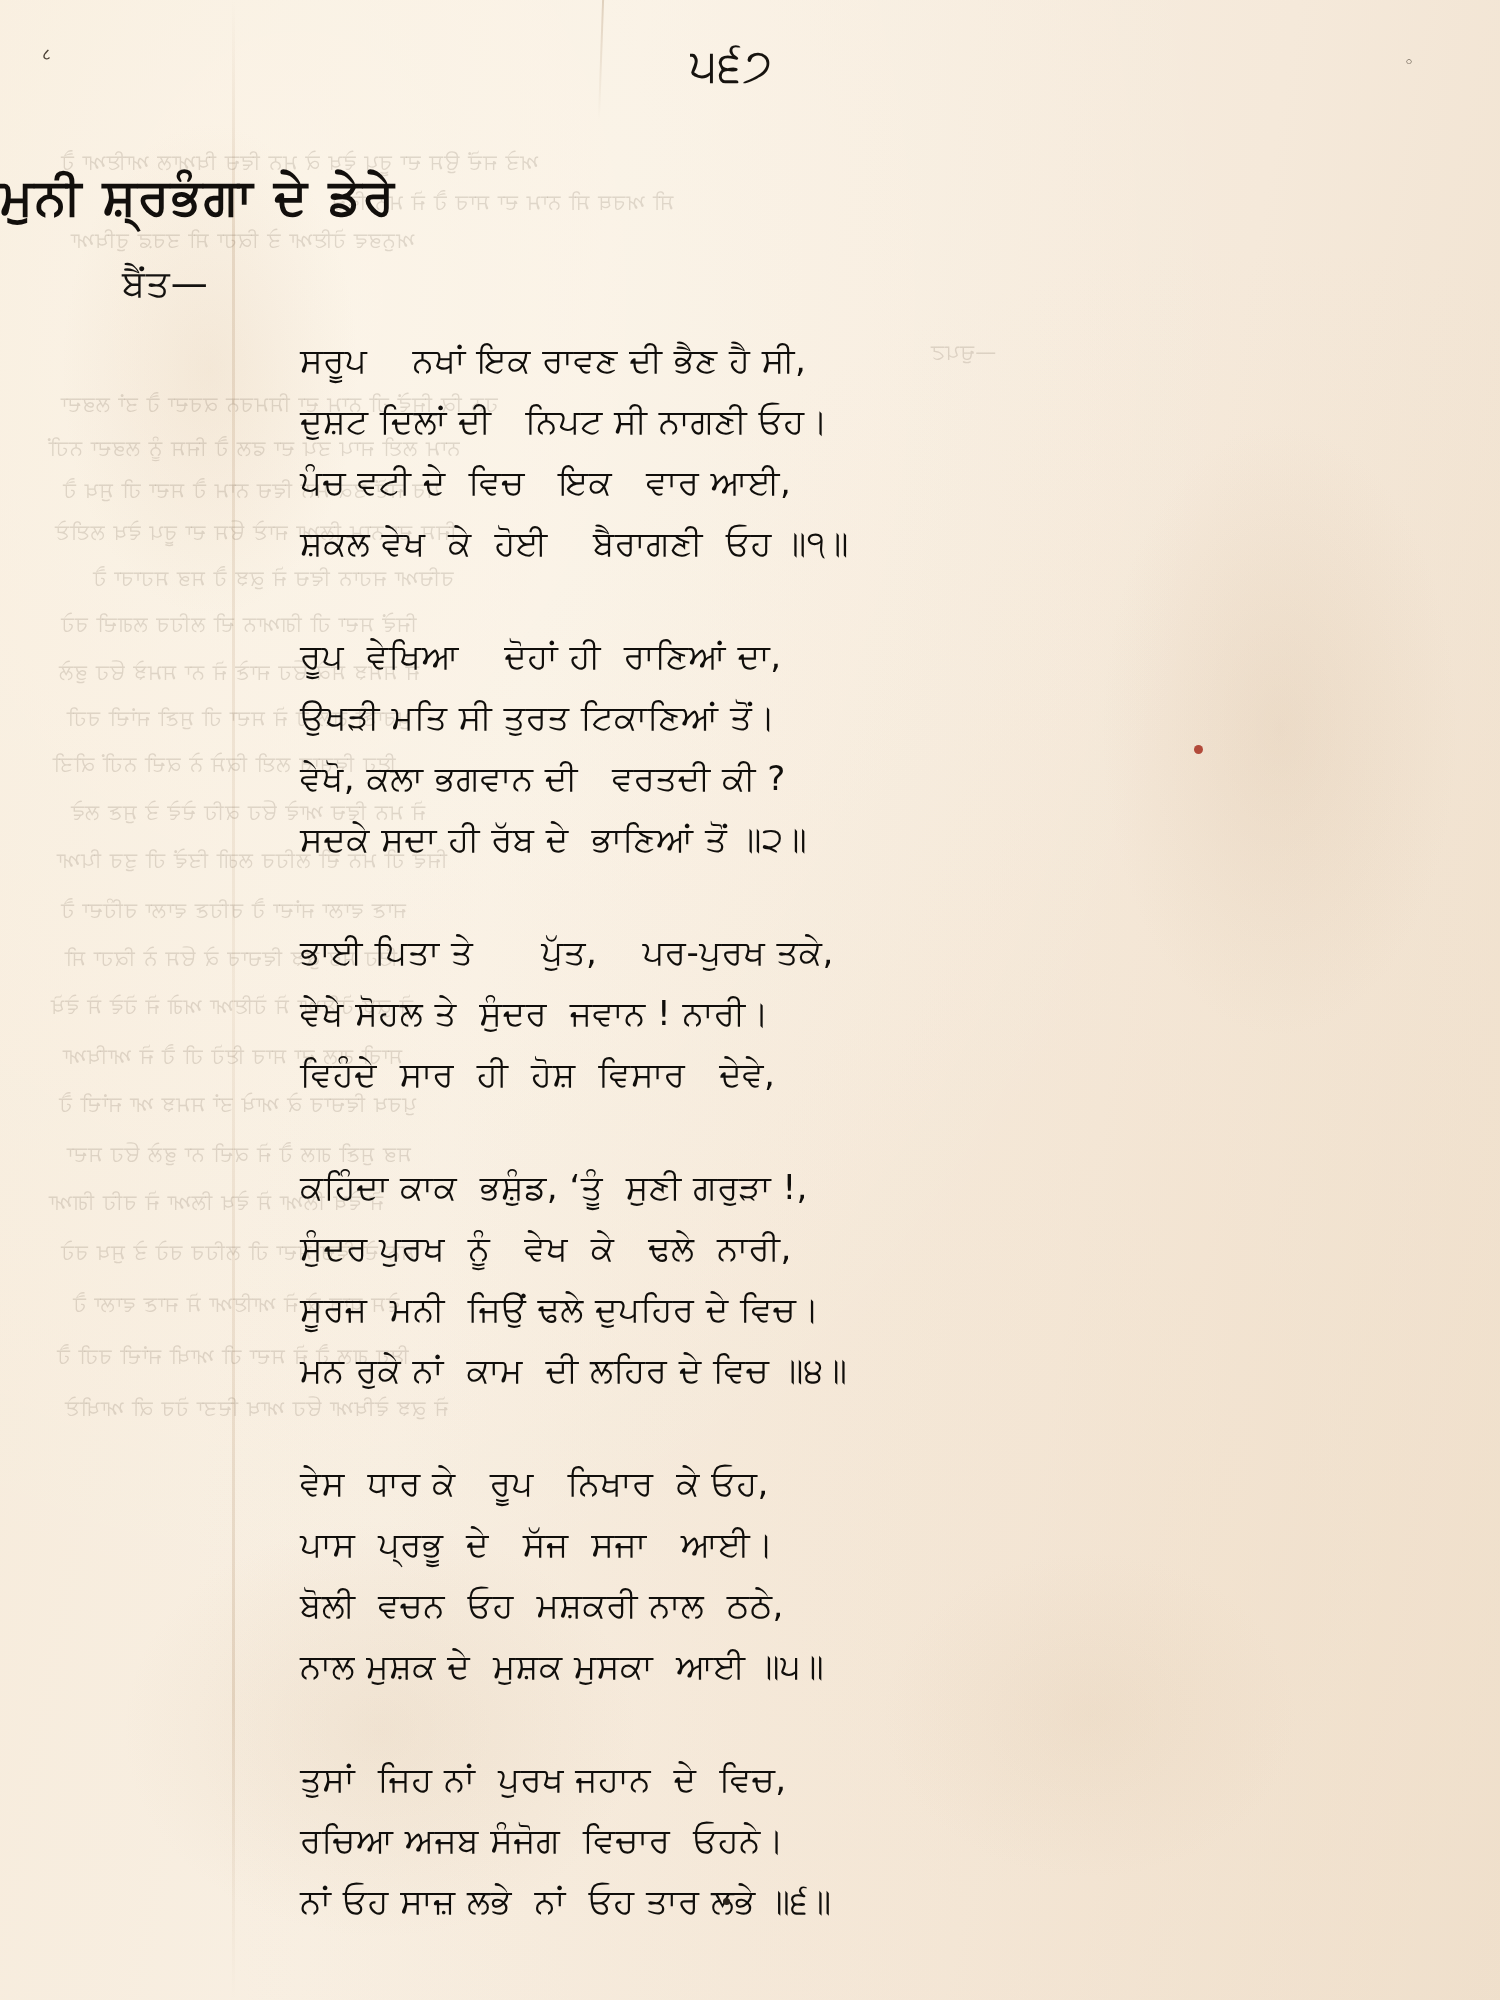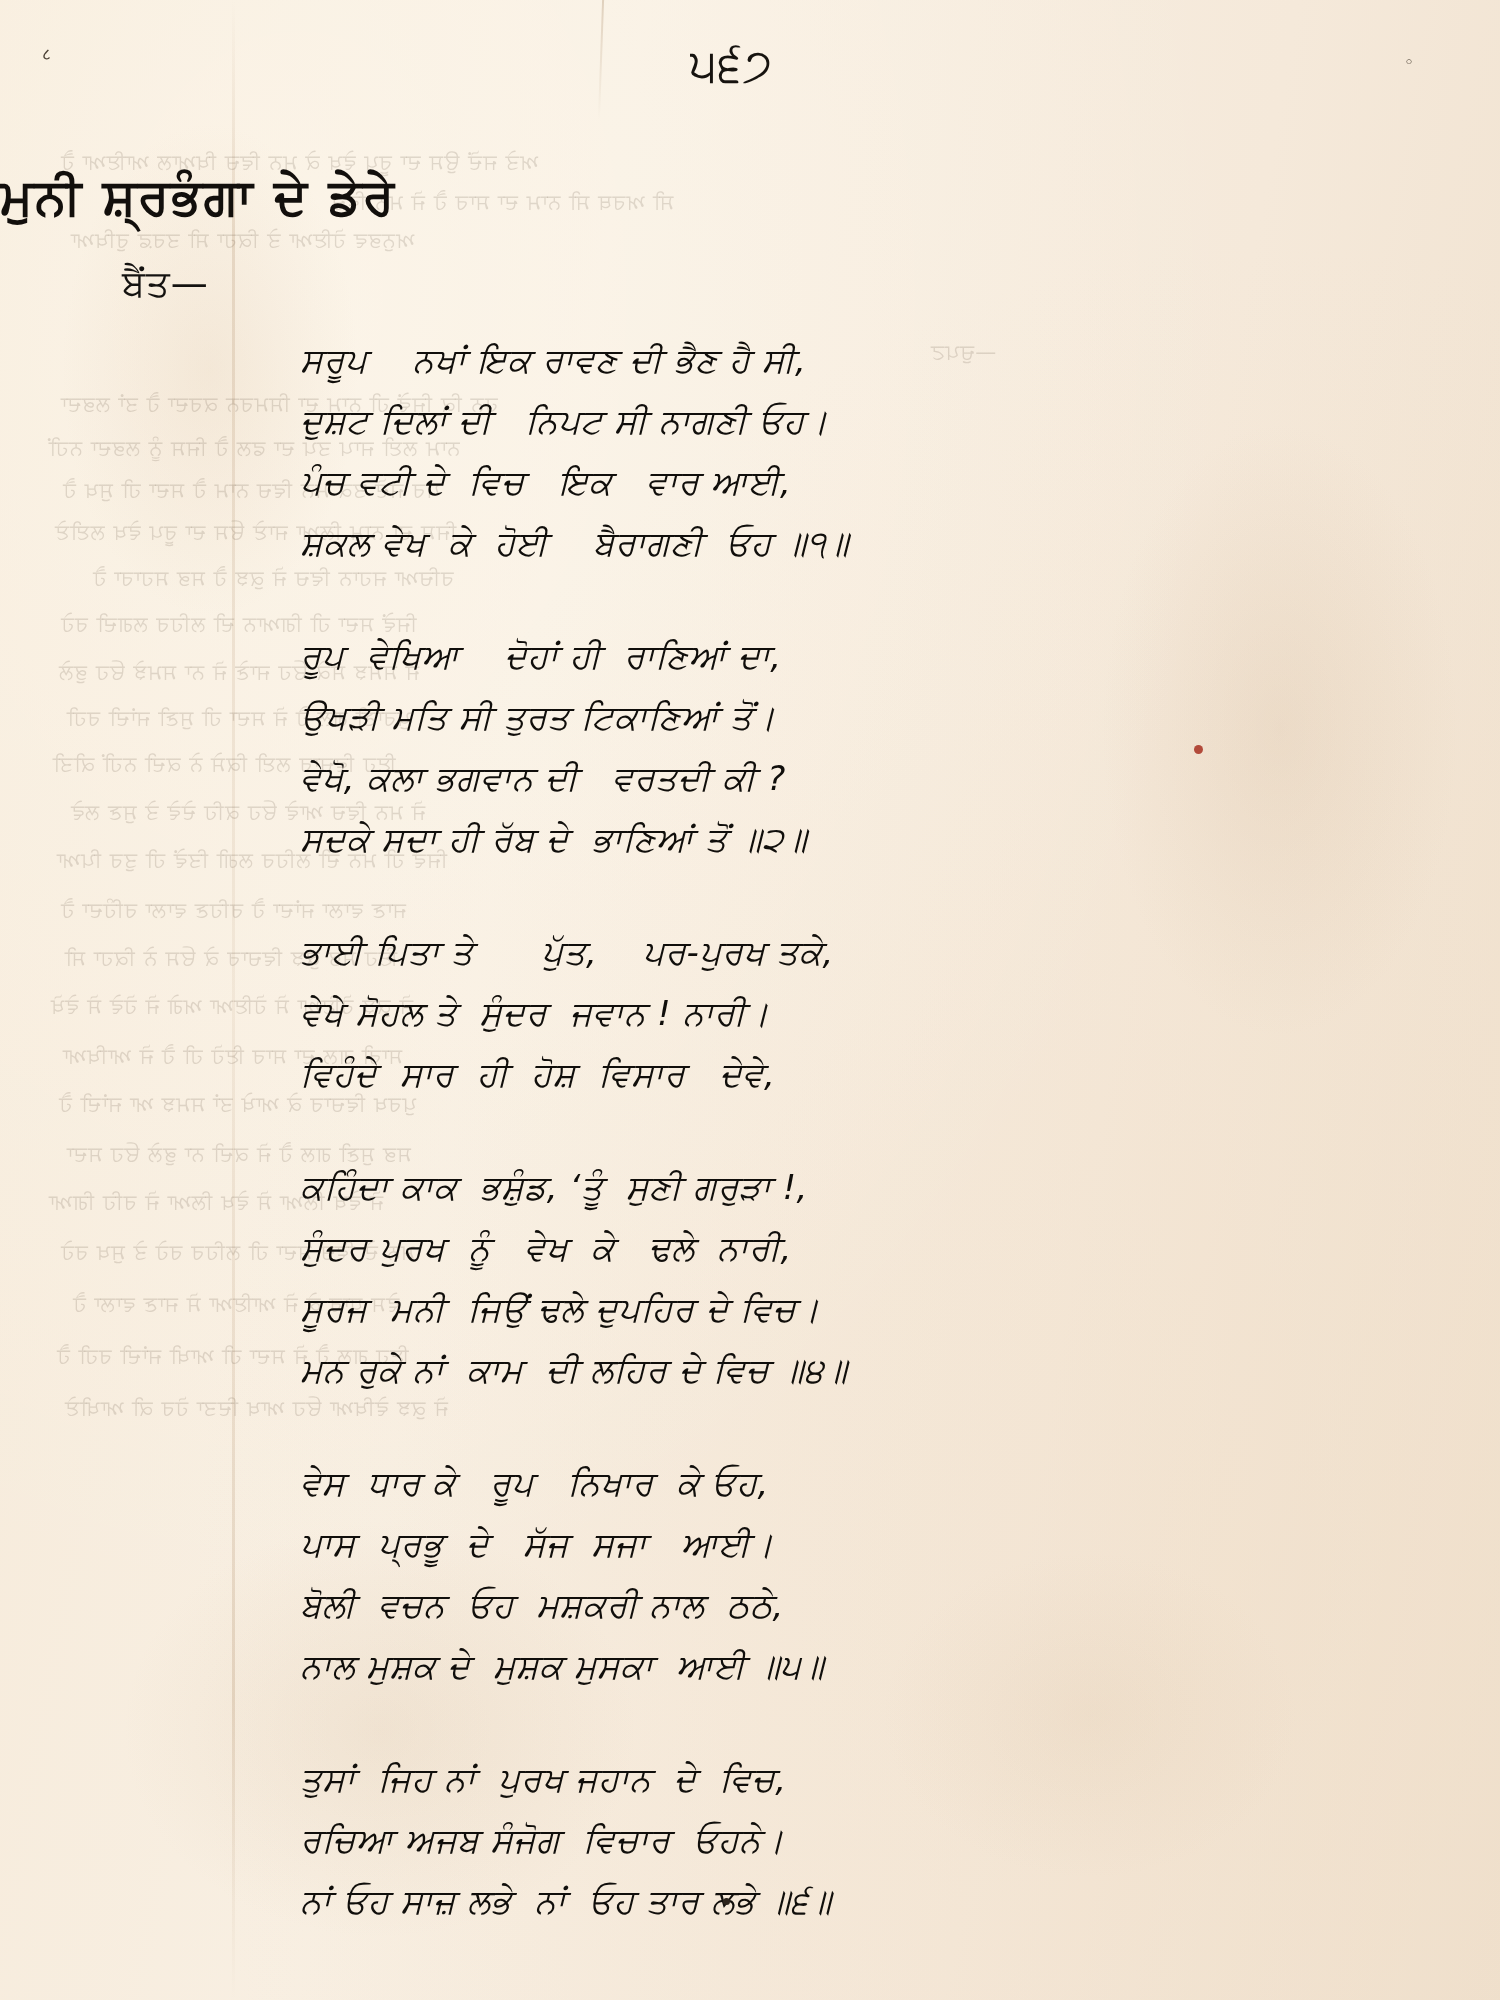--- a/index.html
+++ b/index.html
@@ -126,21 +126,20 @@
 
   .verses {
     position: absolute;
     top: 330px;
     left: 300px;
     width: 1060px;
   }
 
   .stanza {
     margin-bottom: 52px;
-    font-style: italic;
   }
   .line {
     font-size: 34px;
     line-height: 61px;
     color: #100e0b;
     white-space: pre;
     letter-spacing: 0.5px;
   }
 
   .bottom-dot {

